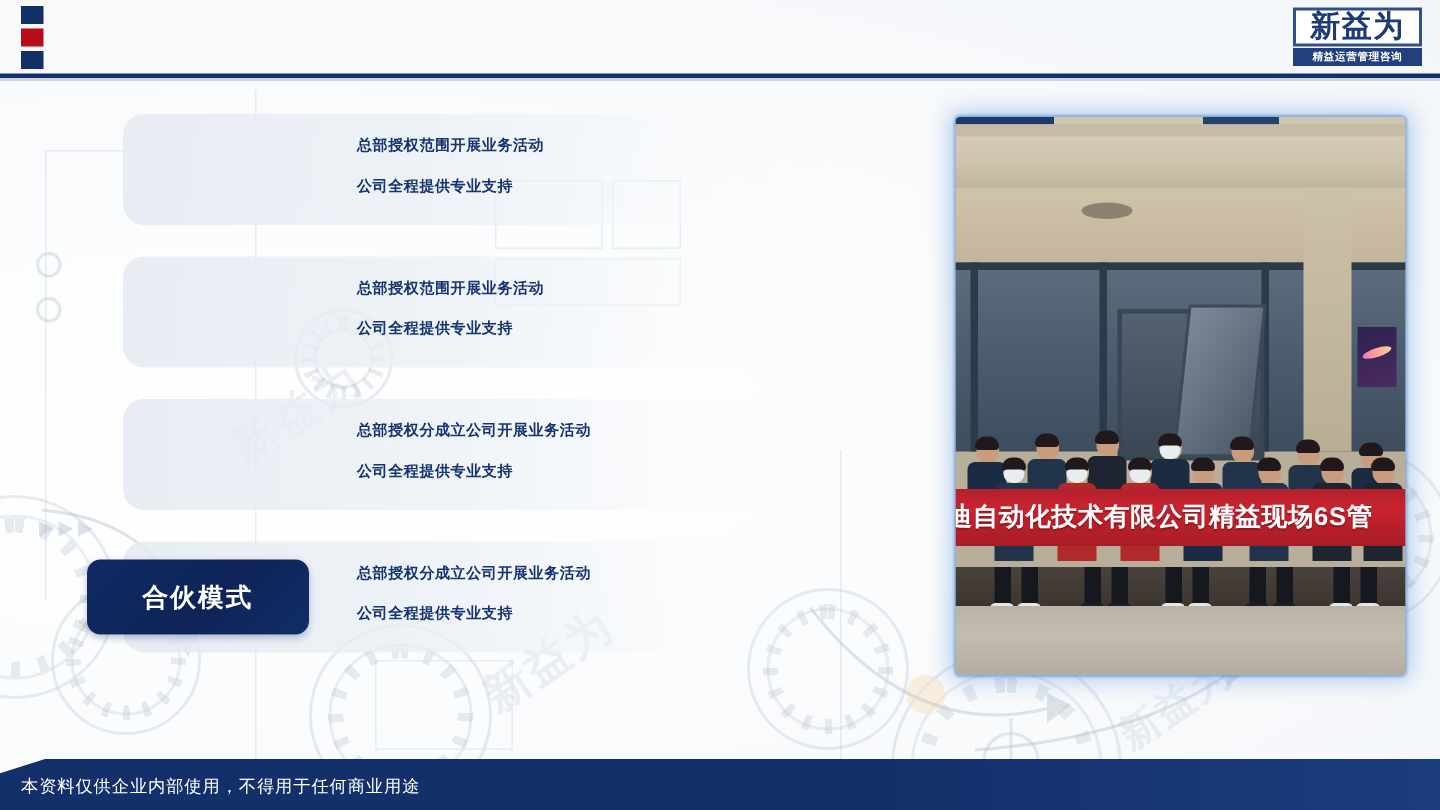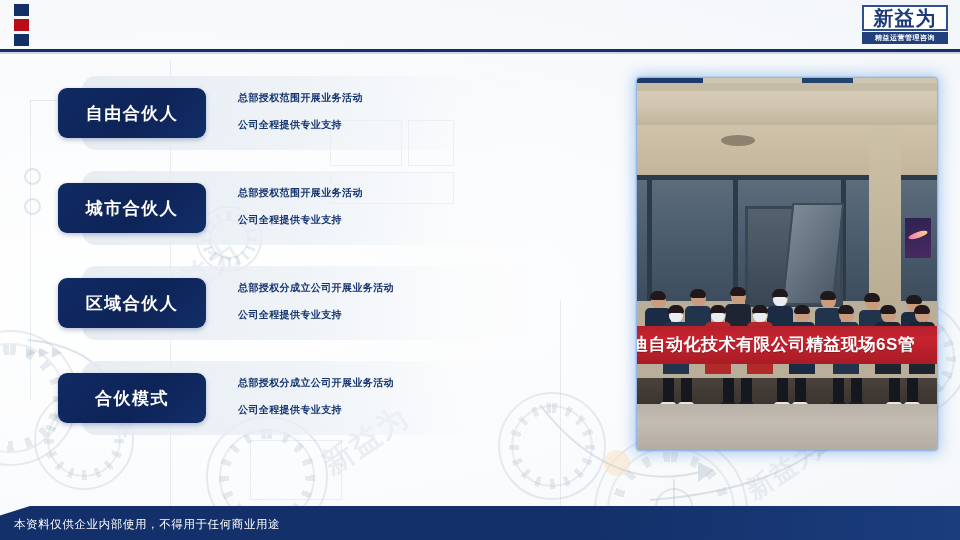--- a/index.html
+++ b/index.html
@@ -473,45 +473,36 @@
 
   <div class="logo">
     <div class="logo-main">新益为</div>
     <div class="logo-sub">精益运营管理咨询</div>
   </div>
 
   <div class="rows">
 
     <div class="row">
       <div class="row-panel"></div>
-      <div class="row-badge">
-        <span class="row-badge-label">自由合伙人</span>
-      </div>
       <div class="row-texts">
         <div class="row-line">总部授权范围开展业务活动</div>
         <div class="row-line">公司全程提供专业支持</div>
       </div>
     </div>
 
     <div class="row">
       <div class="row-panel"></div>
-      <div class="row-badge">
-        <span class="row-badge-label">城市合伙人</span>
-      </div>
       <div class="row-texts">
         <div class="row-line">总部授权范围开展业务活动</div>
         <div class="row-line">公司全程提供专业支持</div>
       </div>
     </div>
 
     <div class="row">
       <div class="row-panel"></div>
-      <div class="row-badge">
-        <span class="row-badge-label">区域合伙人</span>
-      </div>
       <div class="row-texts">
         <div class="row-line">总部授权分成立公司开展业务活动</div>
         <div class="row-line">公司全程提供专业支持</div>
       </div>
     </div>
 
     <div class="row">
       <div class="row-panel"></div>
       <div class="row-badge">
         <span class="row-badge-label">合伙模式</span>

